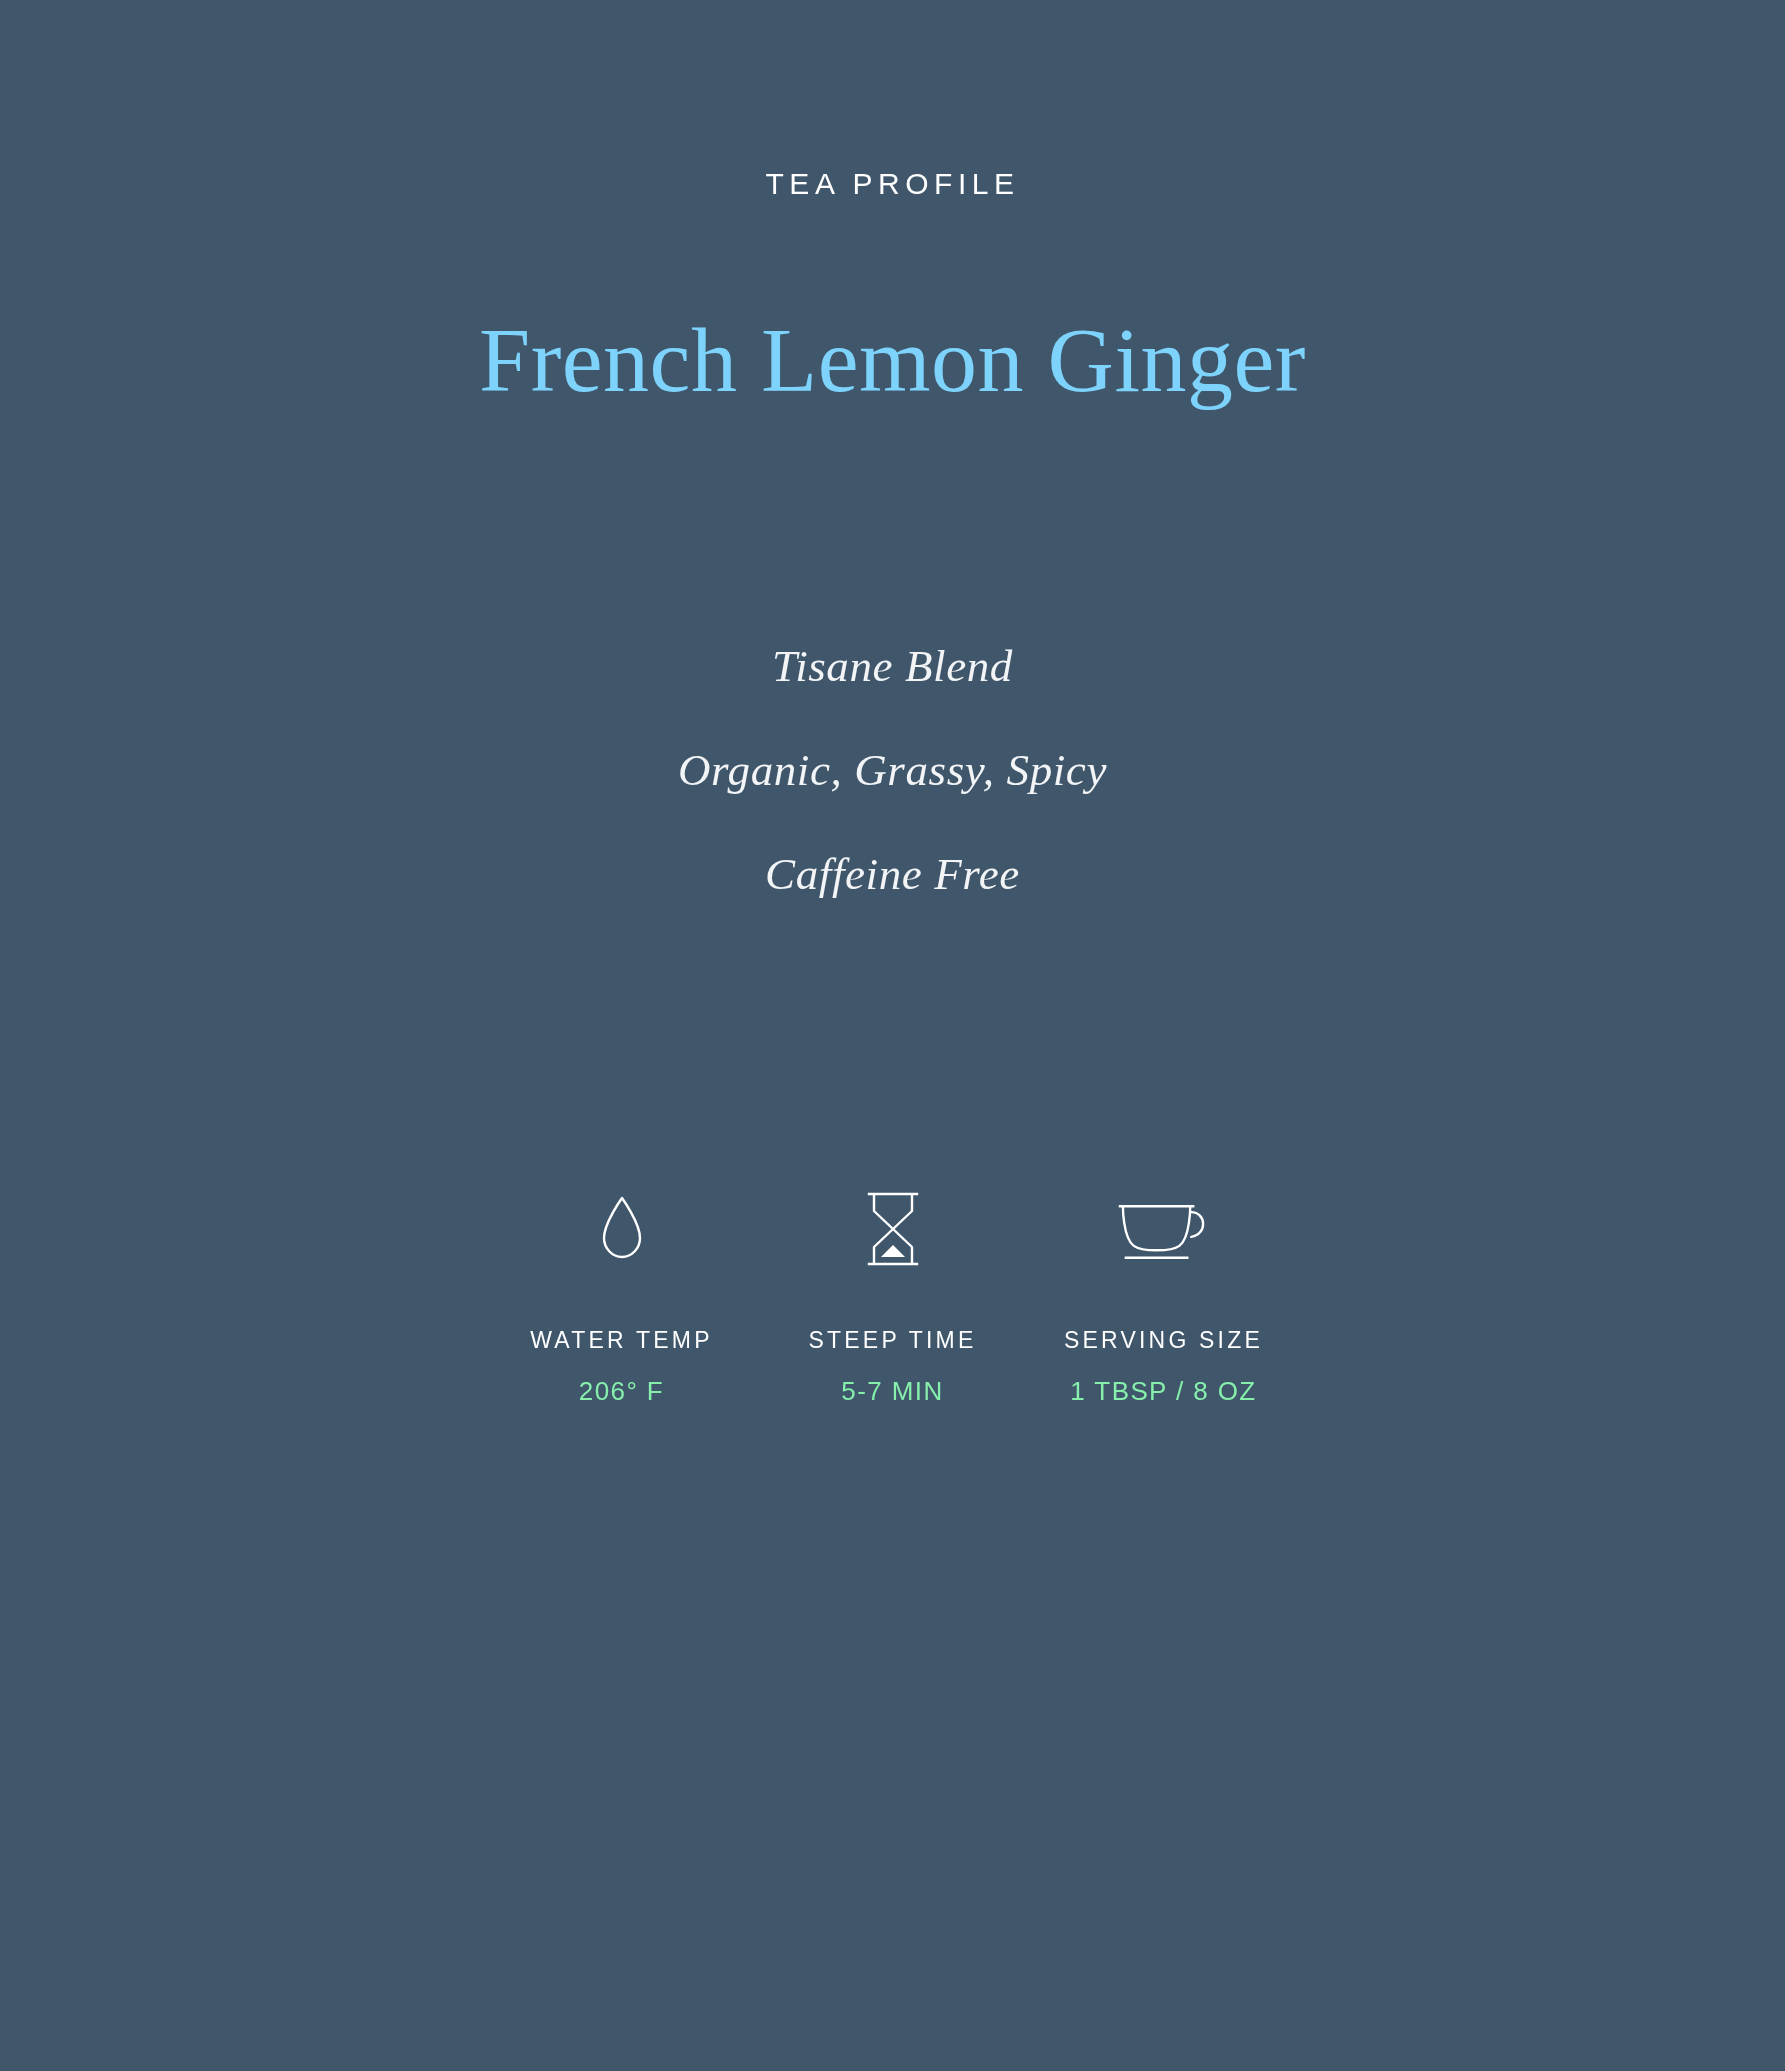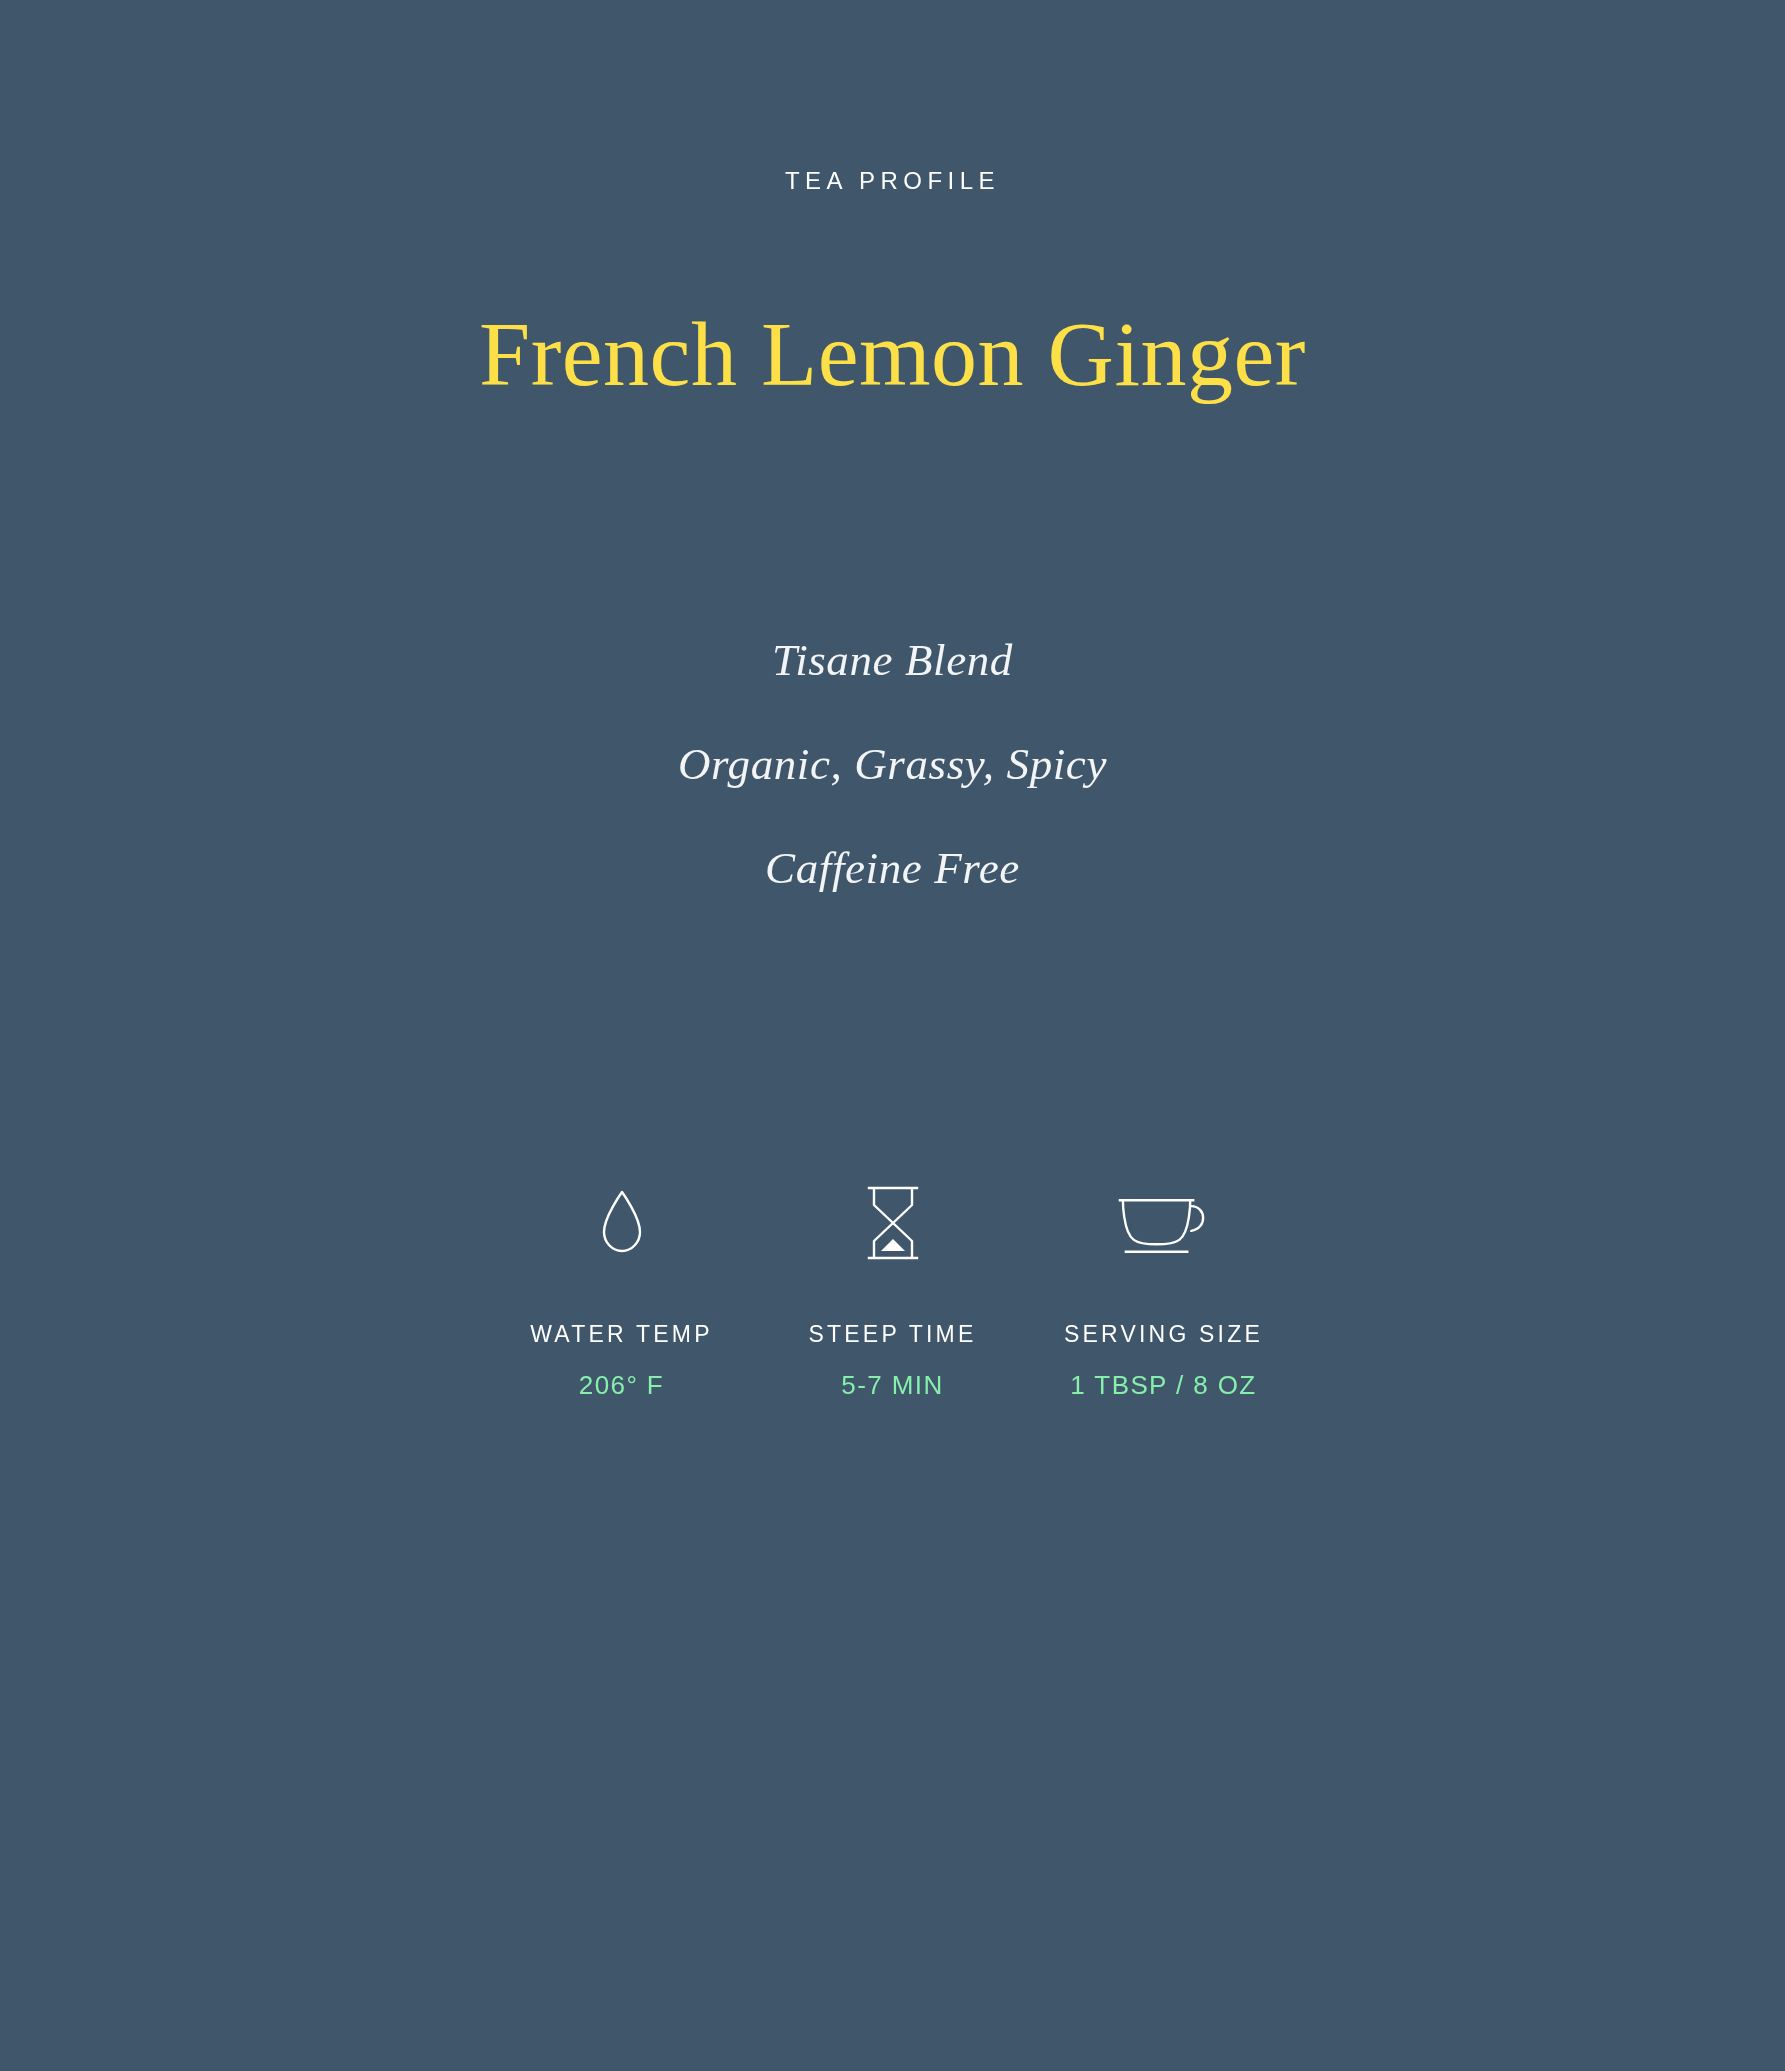--- a/index.html
+++ b/index.html
@@ -19,34 +19,34 @@
     width: 1785px;
     height: 2072px;
     box-sizing: border-box;
     display: flex;
     flex-direction: column;
     align-items: center;
   }
 
   .eyebrow {
     margin-top: 167px;
-    font-size: 24px;
+    font-size: 30px;
     letter-spacing: 5.5px;
     font-weight: 400;
     color: #ffffff;
     text-transform: uppercase;
   }
 
   .title {
     margin-top: 109px;
     font-family: "Liberation Serif", serif;
     font-size: 92px;
     font-weight: 400;
     letter-spacing: 0.5px;
-    color: #fde047;
+    color: #7dd3fc;
     line-height: 1.1;
     text-align: center;
   }
 
   .attributes {
     margin-top: 167px;
     display: flex;
     flex-direction: column;
     align-items: center;
     gap: 52px;

